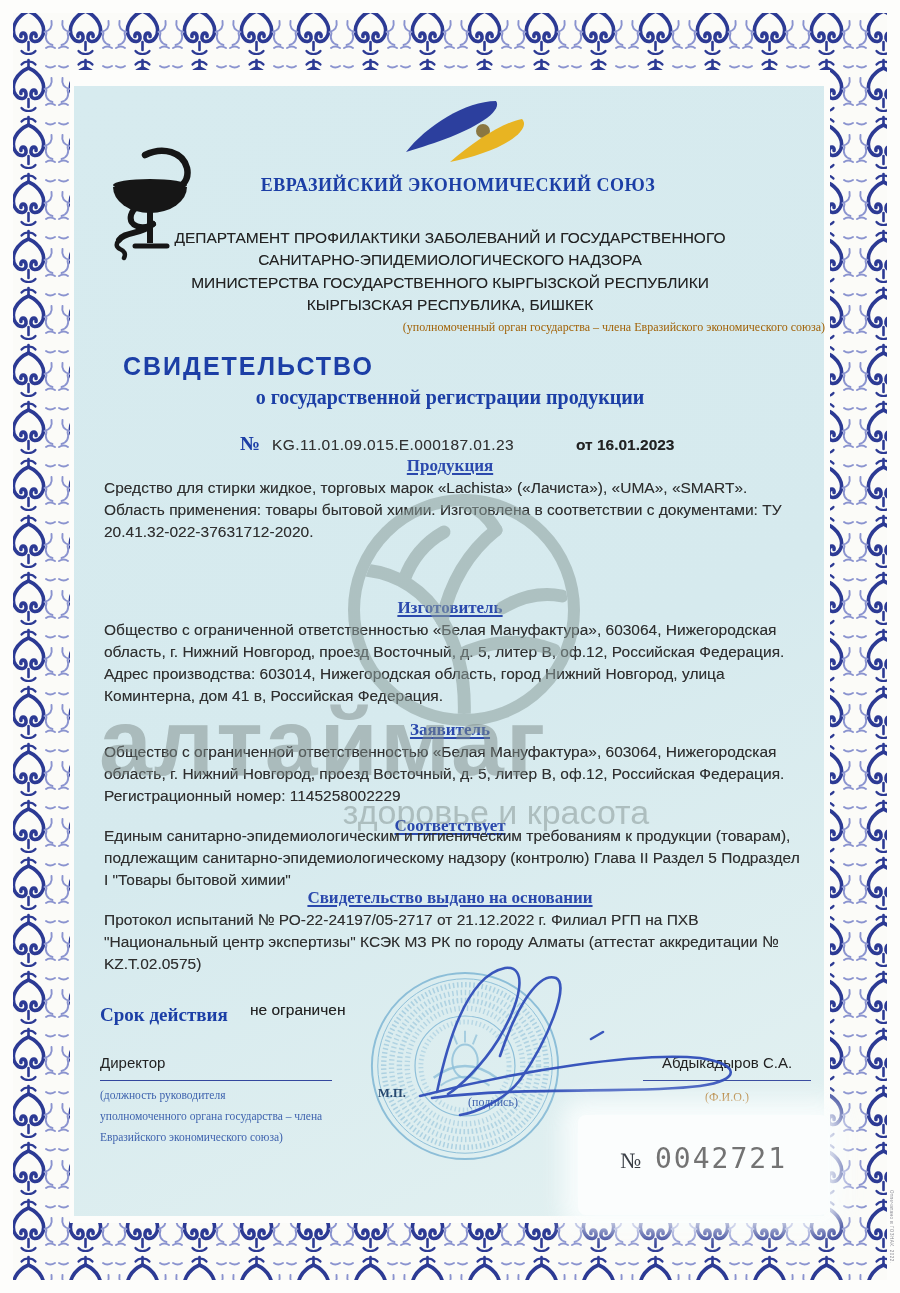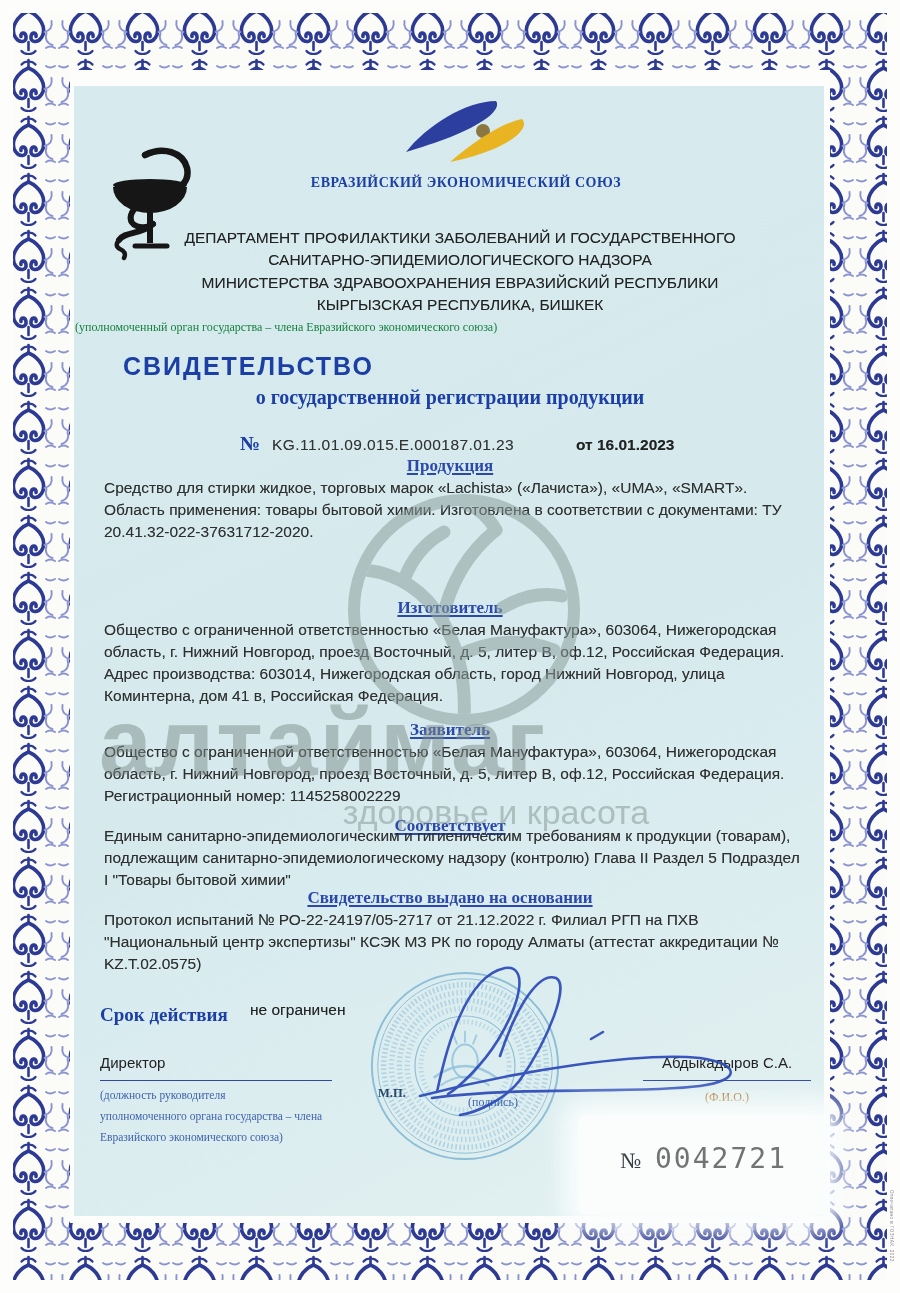--- a/index.html
+++ b/index.html
@@ -3,26 +3,26 @@
 <meta charset="utf-8">
 <style>
   html,body{margin:0;padding:0;}
   body{background:#ffffff;width:900px;height:1293px;position:relative;font-family:"Liberation Sans",sans-serif;}
   .page{position:absolute;left:0;top:0;width:900px;height:1293px;background:#fdfdfb;overflow:hidden;}
   .abs{position:absolute;}
   
   .field{left:74px;top:86px;width:750px;height:1130px;
          background:linear-gradient(155deg,#d7ebef 0%,#d6eaee 55%,#e3f1f1 100%);}
   
-  .union-name{left:75px;top:175px;width:750px;padding-left:16px;text-align:center;
-    font-family:"Liberation Serif",serif;font-weight:bold;font-size:14px;letter-spacing:.5px;color:#1c3fa6;}
-  .dept{left:75px;top:227px;width:750px;padding-left:10px;text-align:center;
+  .union-name{left:75px;top:175px;width:750px;padding-left:8px;text-align:center;
+    font-family:"Liberation Serif",serif;font-weight:bold;font-size:18px;letter-spacing:.5px;color:#1c3fa6;}
+  .dept{left:75px;top:227px;width:750px;text-align:center;
     font-size:15.5px;line-height:22.3px;color:#222;text-shadow:0 0 .4px rgba(0,0,0,.3);}
-  .authority-note{left:75px;top:320px;width:750px;text-align:left;
-    font-family:"Liberation Serif",serif;font-size:12px;color:#15803d;}
+  .authority-note{left:75px;top:320px;width:750px;text-align:right;
+    font-family:"Liberation Serif",serif;font-size:12px;color:#a16207;}
   .cert-title{left:75px;top:352px;width:750px;text-align:left;
     font-family:Liberation Sans, sans-serif;font-weight:bold;font-size:25px;letter-spacing:2px;color:#1c3fa6;padding-left:48px;}
   .cert-subtitle{left:75px;top:386px;width:750px;text-align:center;
     font-family:"Liberation Serif",serif;font-weight:bold;font-size:20px;color:#1c3fa6;}
   .number-row{left:100px;top:432px;width:720px;padding-left:140px;display:flex;align-items:baseline;}
   .number-sign{font-family:"Liberation Serif",serif;font-weight:bold;font-size:20px;color:#1c3fa6;margin-right:12px;}
   .number-value{font-size:15.5px;color:#333;letter-spacing:.4px;text-shadow:0 0 .4px rgba(0,0,0,.3);}
   .number-date{font-size:15.5px;font-weight:bold;color:#222;margin-left:62px;text-shadow:0 0 .4px rgba(0,0,0,.3);}
   
   .sec-head{left:100px;width:700px;font-family:"Liberation Serif",serif;font-weight:bold;font-size:17px;color:#2b49ad;
@@ -114,21 +114,21 @@
     <ellipse cx="45" cy="40" rx="37" ry="6" fill="#161616"></ellipse>
     <path d="M8 42 A37 26 0 0 0 82 42 Z" fill="#161616"></path>
     <rect x="42" y="64" width="6" height="34" fill="#161616"></rect>
     <path d="M30 101 L62 101" stroke="#161616" stroke-width="5" stroke-linecap="round"></path>
   </svg>
 
   <div class="abs union-name">ЕВРАЗИЙСКИЙ ЭКОНОМИЧЕСКИЙ СОЮЗ</div>
   <div class="abs dept">
     <div>ДЕПАРТАМЕНТ ПРОФИЛАКТИКИ ЗАБОЛЕВАНИЙ И ГОСУДАРСТВЕННОГО</div>
     <div>САНИТАРНО-ЭПИДЕМИОЛОГИЧЕСКОГО НАДЗОРА</div>
-    <div>МИНИСТЕРСТВА ЗДРАВООХРАНЕНИЯ ЕВРАЗИЙСКИЙ РЕСПУБЛИКИ</div>
+    <div>МИНИСТЕРСТВА ГОСУДАРСТВЕННОГО КЫРГЫЗСКОЙ РЕСПУБЛИКИ</div>
     <div>КЫРГЫЗСКАЯ РЕСПУБЛИКА, БИШКЕК</div>
   </div>
   <div class="abs authority-note">(уполномоченный орган государства – члена Евразийского экономического союза)</div>
 
   <div class="abs cert-title">СВИДЕТЕЛЬСТВО</div>
   <div class="abs cert-subtitle">о государственной регистрации продукции</div>
   <div class="abs number-row">
     <span class="number-sign">№</span>
     <span class="number-value">KG.11.01.09.015.E.000187.01.23</span>
     <span class="number-date">от 16.01.2023</span>

